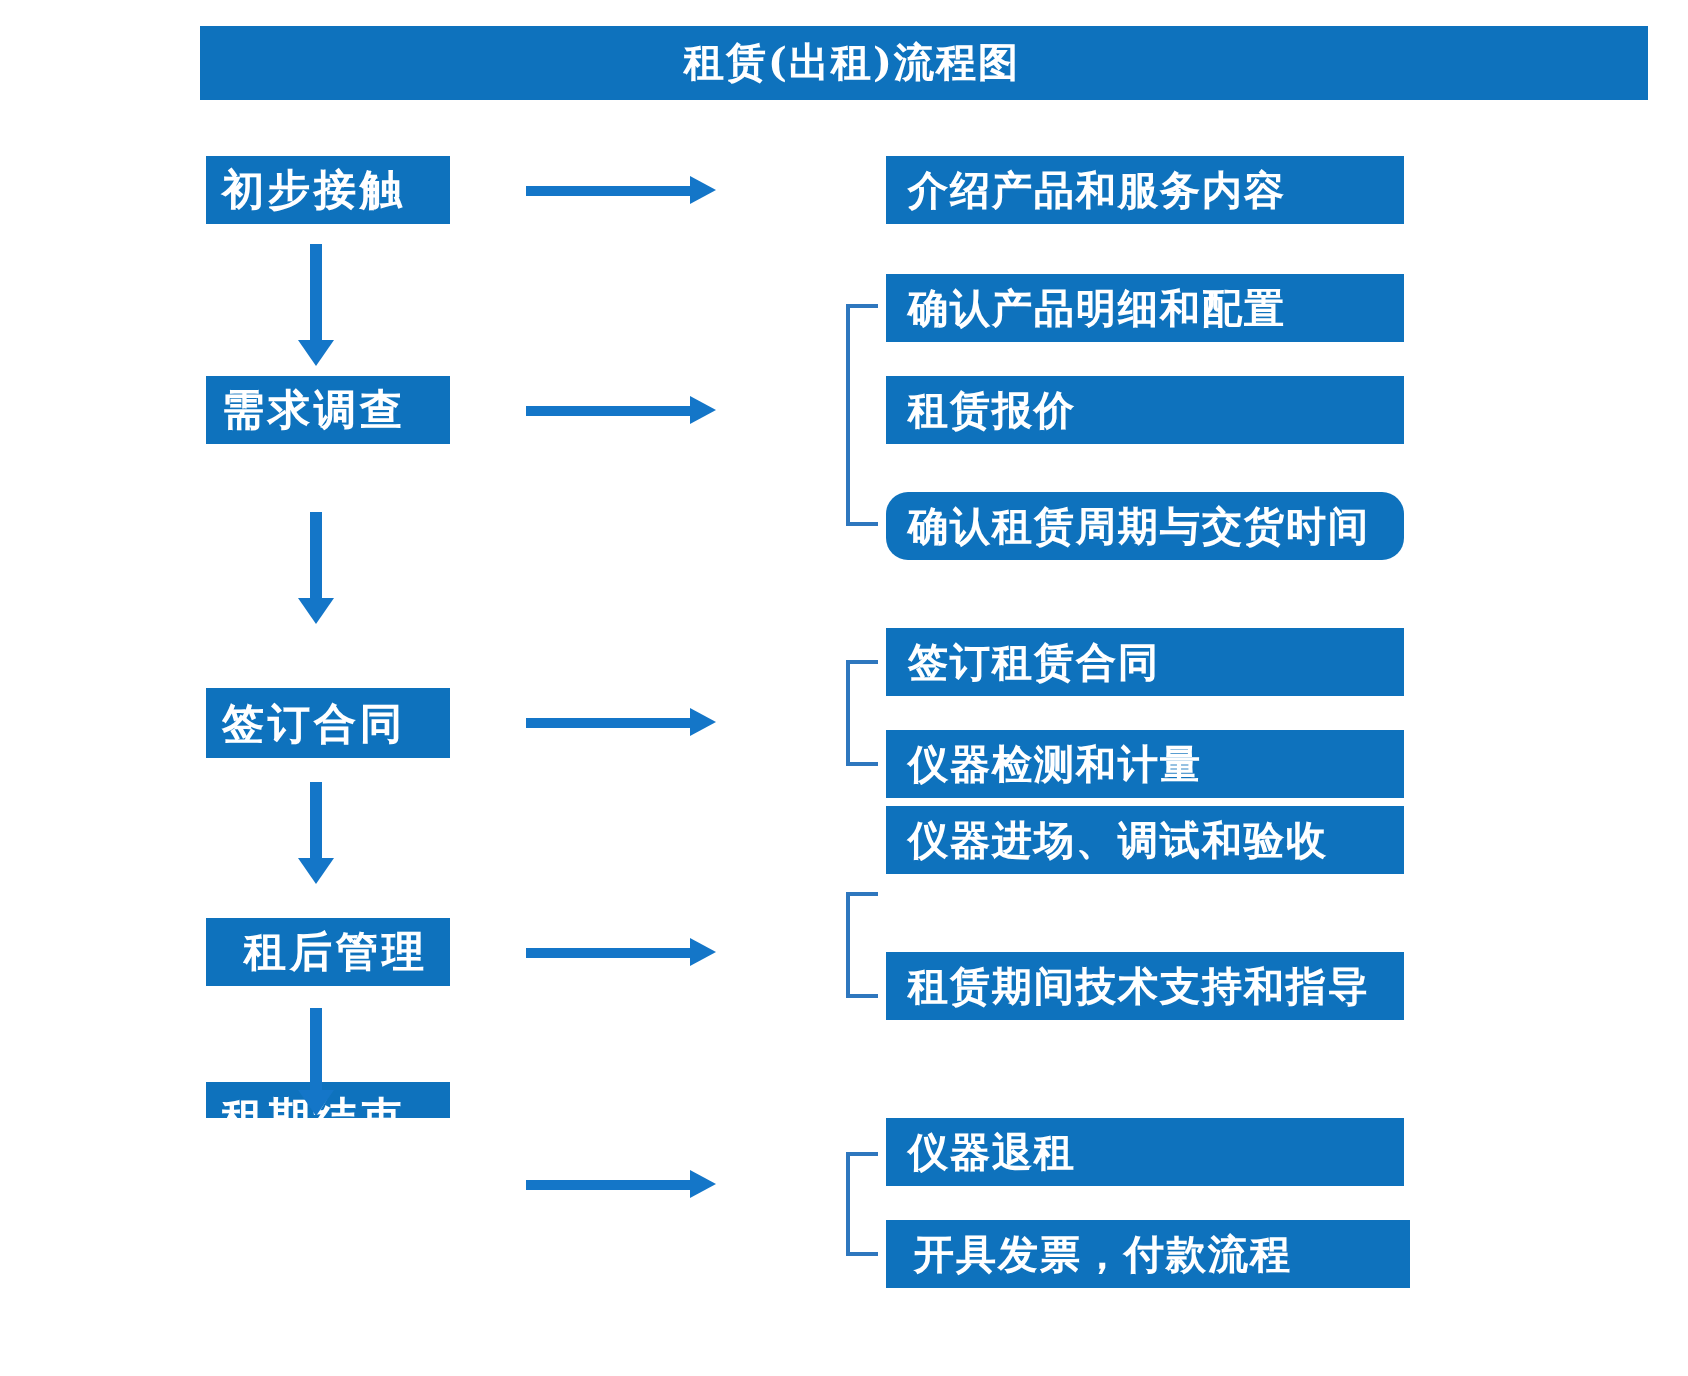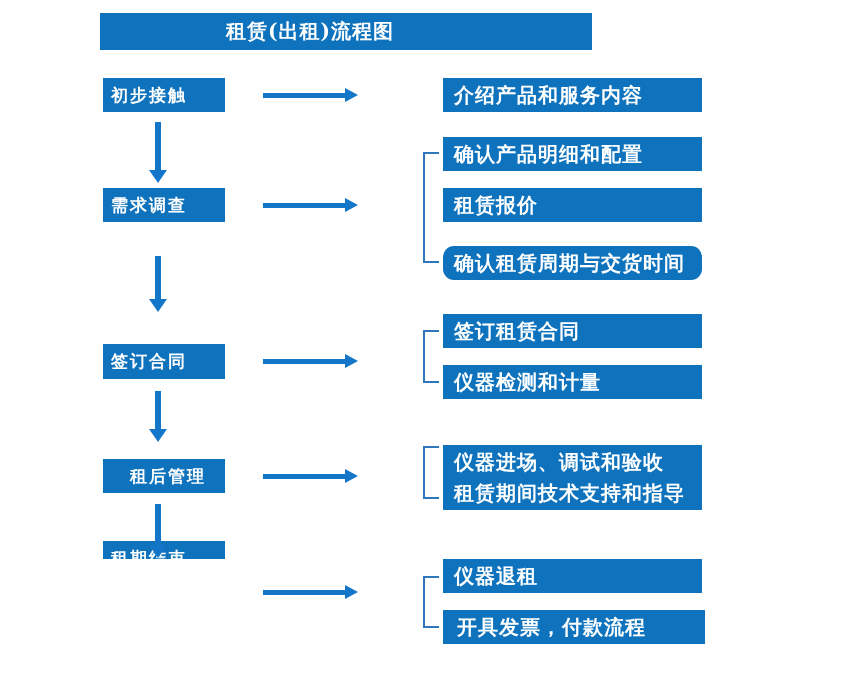--- a/index.html
+++ b/index.html
@@ -10,44 +10,44 @@
     --bg:#ffffff;
   }
   html,body{margin:0;padding:0;background:var(--bg);}
   .canvas{
     position:relative;width:844px;height:688px;background:var(--bg);
     overflow:hidden;
     font-family:"DejaVu Serif","Liberation Serif",serif;
   }
   
   .title-bar{
-    position:absolute;left:100px;top:13px;width:492px;height:37px;
+    position:absolute;left:100px;top:13px;width:724px;height:37px;
     background:var(--fill);color:var(--txt);
     font-size:20px;font-weight:bold;line-height:37px;text-align:center;
     letter-spacing:1px;
   }
   .title-bar > span{position:relative;left:-36px;}
   
   .stage{
     position:absolute;left:103px;width:114px;height:34px;
     padding-left:8px;background:var(--fill);color:var(--txt);
-    font-size:17px;font-weight:bold;line-height:34px;letter-spacing:2px;
+    font-size:21px;font-weight:bold;line-height:34px;letter-spacing:2px;
     white-space:nowrap;overflow:hidden;
   }
   .s1{top:78px;} .s2{top:188px;} .s3{top:344px;height:35px;line-height:35px;}
   .s4{top:459px;text-align:center;} .s5{top:541px;height:18px;line-height:35px;}
   
   .output{
     position:absolute;left:443px;width:248px;height:34px;
     padding-left:11px;background:var(--fill);color:var(--txt);
     font-size:20px;font-weight:bold;line-height:34px;letter-spacing:1px;
     white-space:nowrap;overflow:hidden;
   }
   .o1{top:78px;}  .o2{top:137px;} .o3{top:188px;} .o4{top:246px;border-radius:11px;}
-  .o5{top:314px;} .o6{top:365px;} .o7{top:403px;margin-top:42px;} .o8{top:476px;}
+  .o5{top:314px;} .o6{top:365px;} .o7{top:403px;} .o8{top:476px;}
   .o9{top:559px;} .o10{top:610px;padding-left:14px;}
   
   .harrow{
     position:absolute;left:263px;width:95px;height:14px;
     display:flex;align-items:center;
   }
   .harrow .shaft{flex:1;height:5px;background:var(--arrow);}
   .harrow .head{
     width:0;height:0;
     border-top:7px solid transparent;border-bottom:7px solid transparent;

